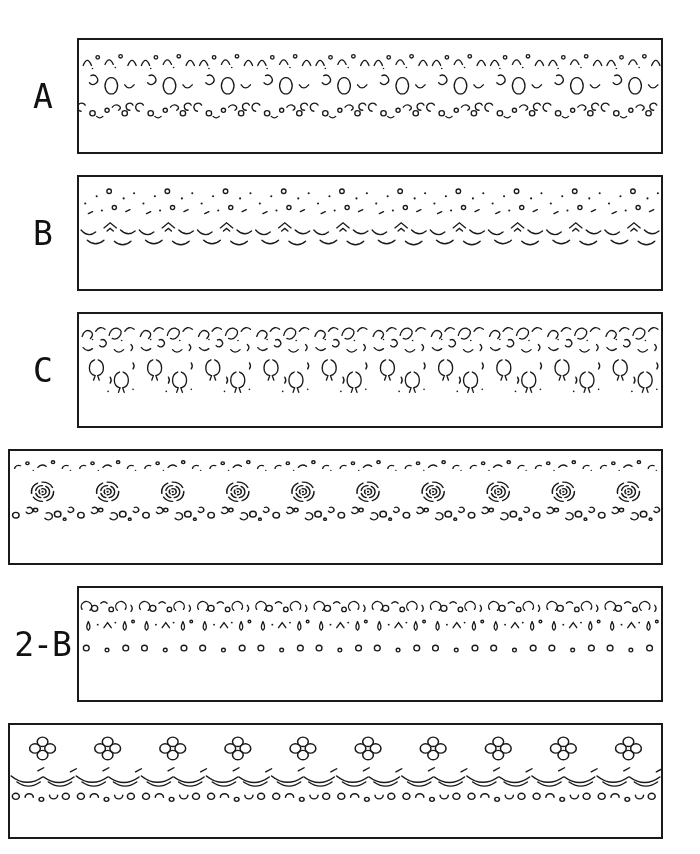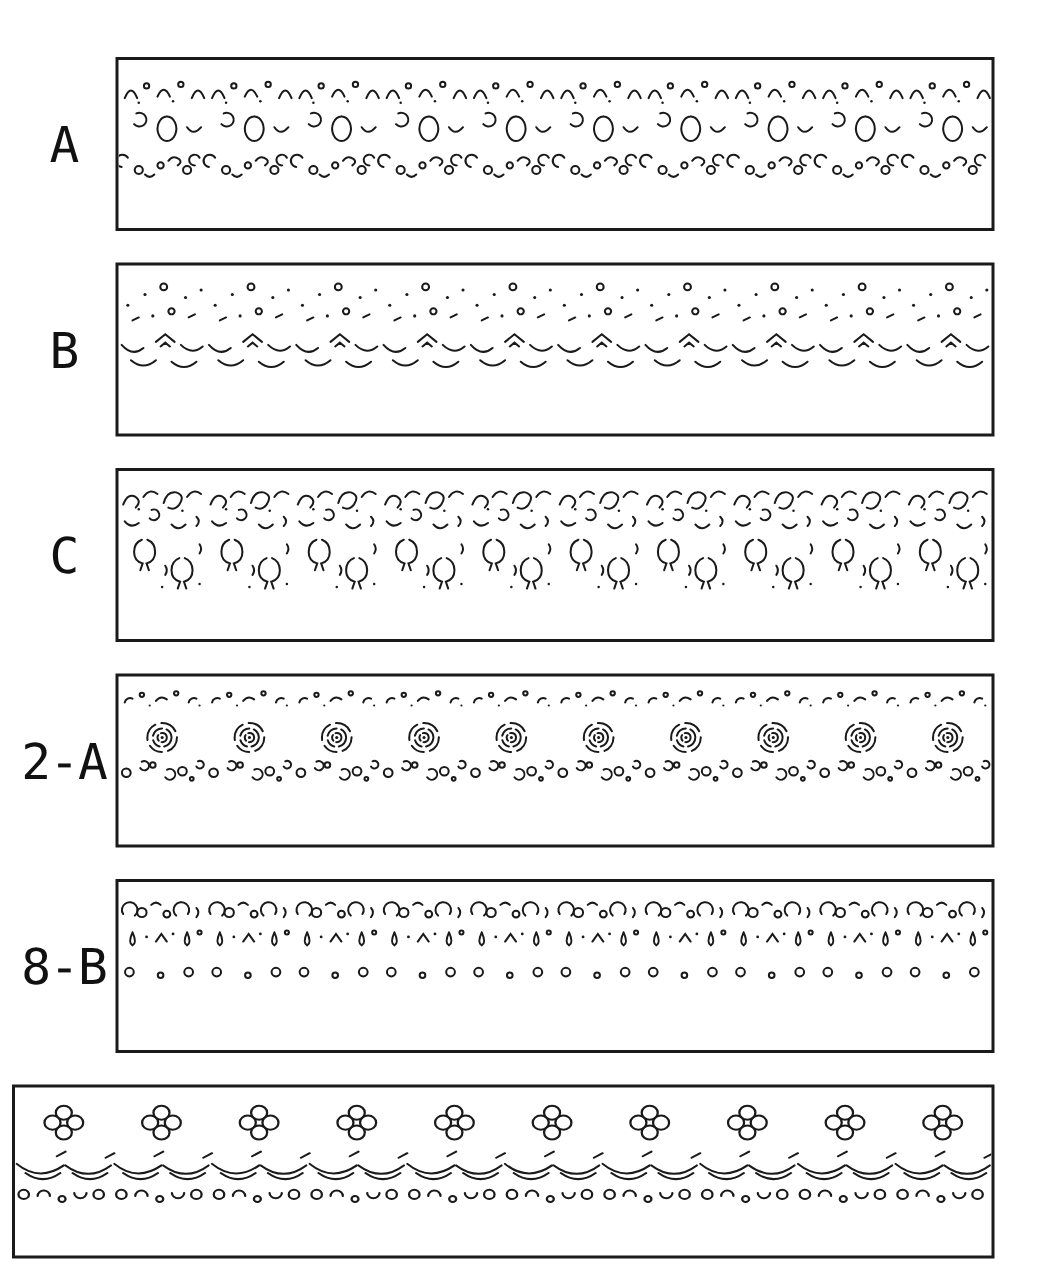--- a/index.html
+++ b/index.html
@@ -132,21 +132,20 @@
           <use href="#tC" x="280"></use>
           <use href="#tC" x="336"></use>
           <use href="#tC" x="392"></use>
           <use href="#tC" x="448"></use>
           <use href="#tC" x="504"></use>
       </svg>
     </div>
   </div>
 
   <div class="row">
-    <div class="label">2-A</div>
     <div class="panel">
       <svg class="pattern" viewBox="0 0 560 110" preserveAspectRatio="none" aria-label="rose-eyelet-lace-border">
         <defs>
           <g id="t2A" stroke="#1a1a1a" stroke-width="1.3" fill="none" stroke-linecap="round">
             <path d="M4 17 a3.5 3.5 0 0 1 5 -2.5"></path>
             <circle cx="15" cy="12" r="1.4"></circle>
             <path d="M24 16 q3 -4 7 -1"></path>
             <circle cx="37" cy="11" r="1.4"></circle>
             <path d="M45 17 a3.5 3.5 0 0 1 5 -2.5"></path>
             <circle cx="20" cy="19" r="0.7" fill="#1a1a1a" stroke="none"></circle>
@@ -172,21 +171,21 @@
           <use href="#t2A" x="280"></use>
           <use href="#t2A" x="336"></use>
           <use href="#t2A" x="392"></use>
           <use href="#t2A" x="448"></use>
           <use href="#t2A" x="504"></use>
       </svg>
     </div>
   </div>
 
   <div class="row">
-    <div class="label">8-B</div>
+    <div class="label">2-B</div>
     <div class="panel">
       <svg class="pattern" viewBox="0 0 560 110" preserveAspectRatio="none" aria-label="curl-teardrop-dot-lace-border">
         <defs>
           <g id="t2B" stroke="#1a1a1a" stroke-width="1.3" fill="none" stroke-linecap="round">
             <path d="M3 21 a5 5 0 1 1 7.5 1"></path>
             <circle cx="15" cy="20" r="3"></circle>
             <path d="M21 15 q3 -3 6 0"></path>
             <circle cx="31" cy="21" r="2.2"></circle>
             <path d="M37 22 a5 5 0 1 1 7.5 -1"></path>
             <path d="M50 17 q2.5 3 0 6"></path>

